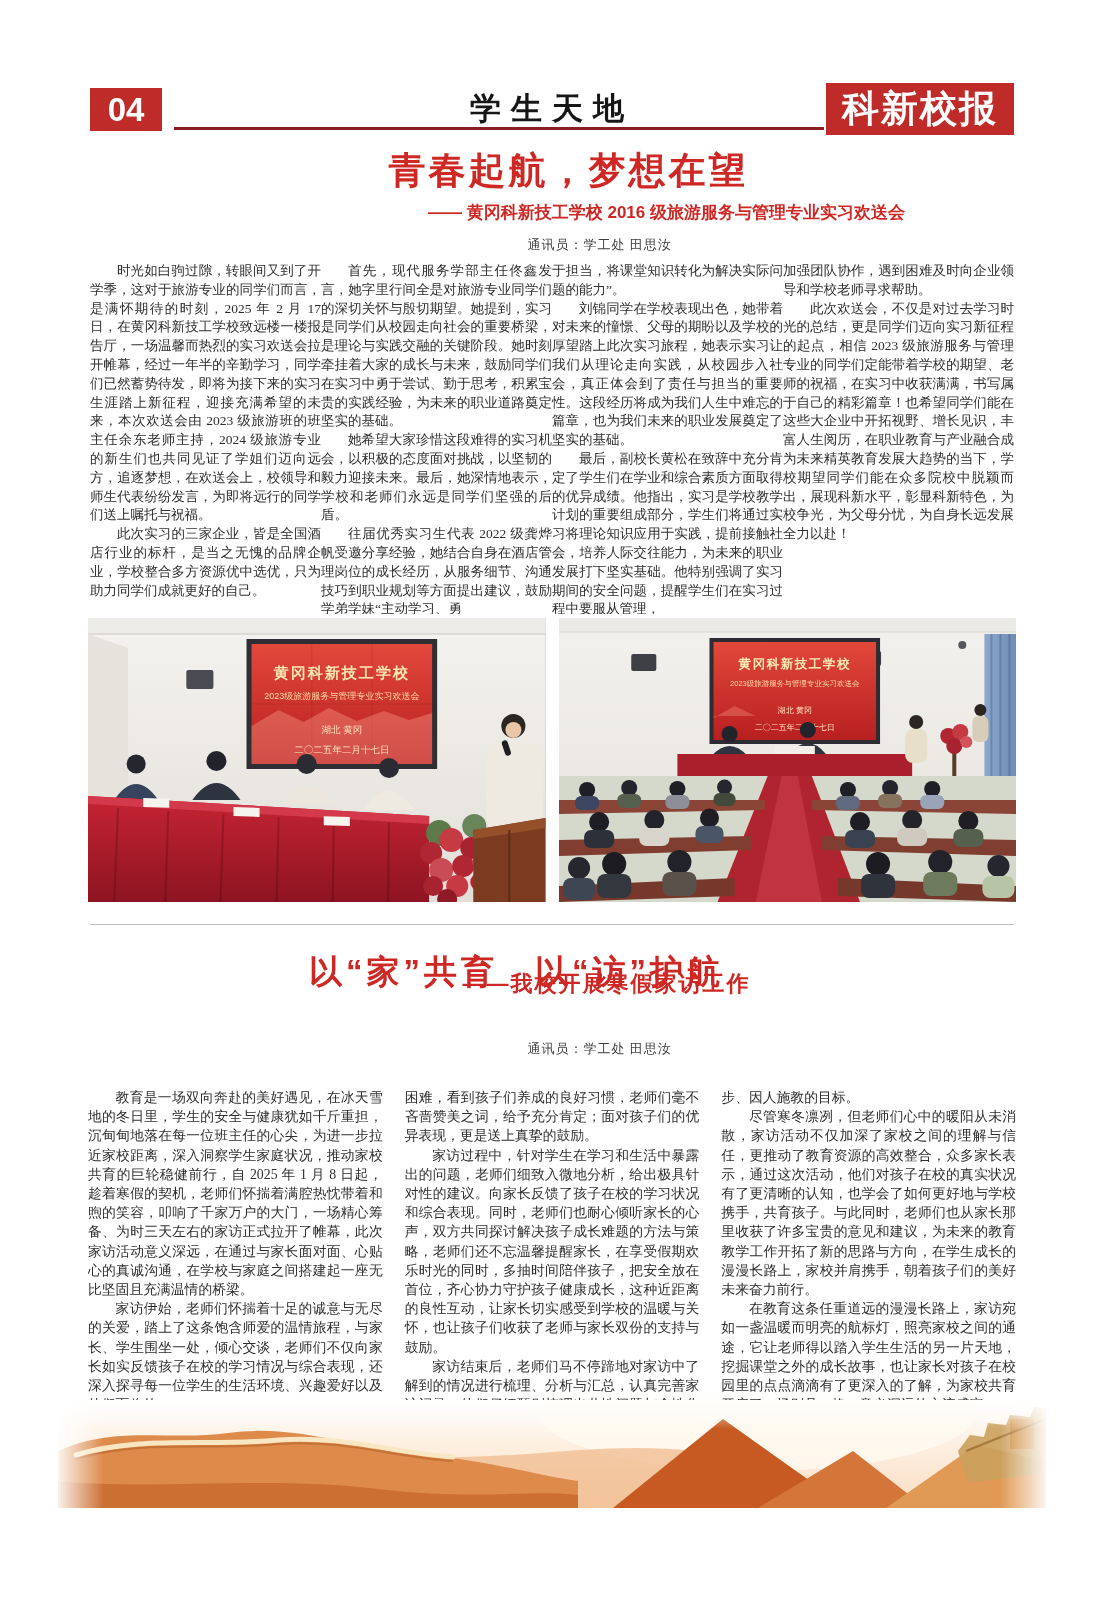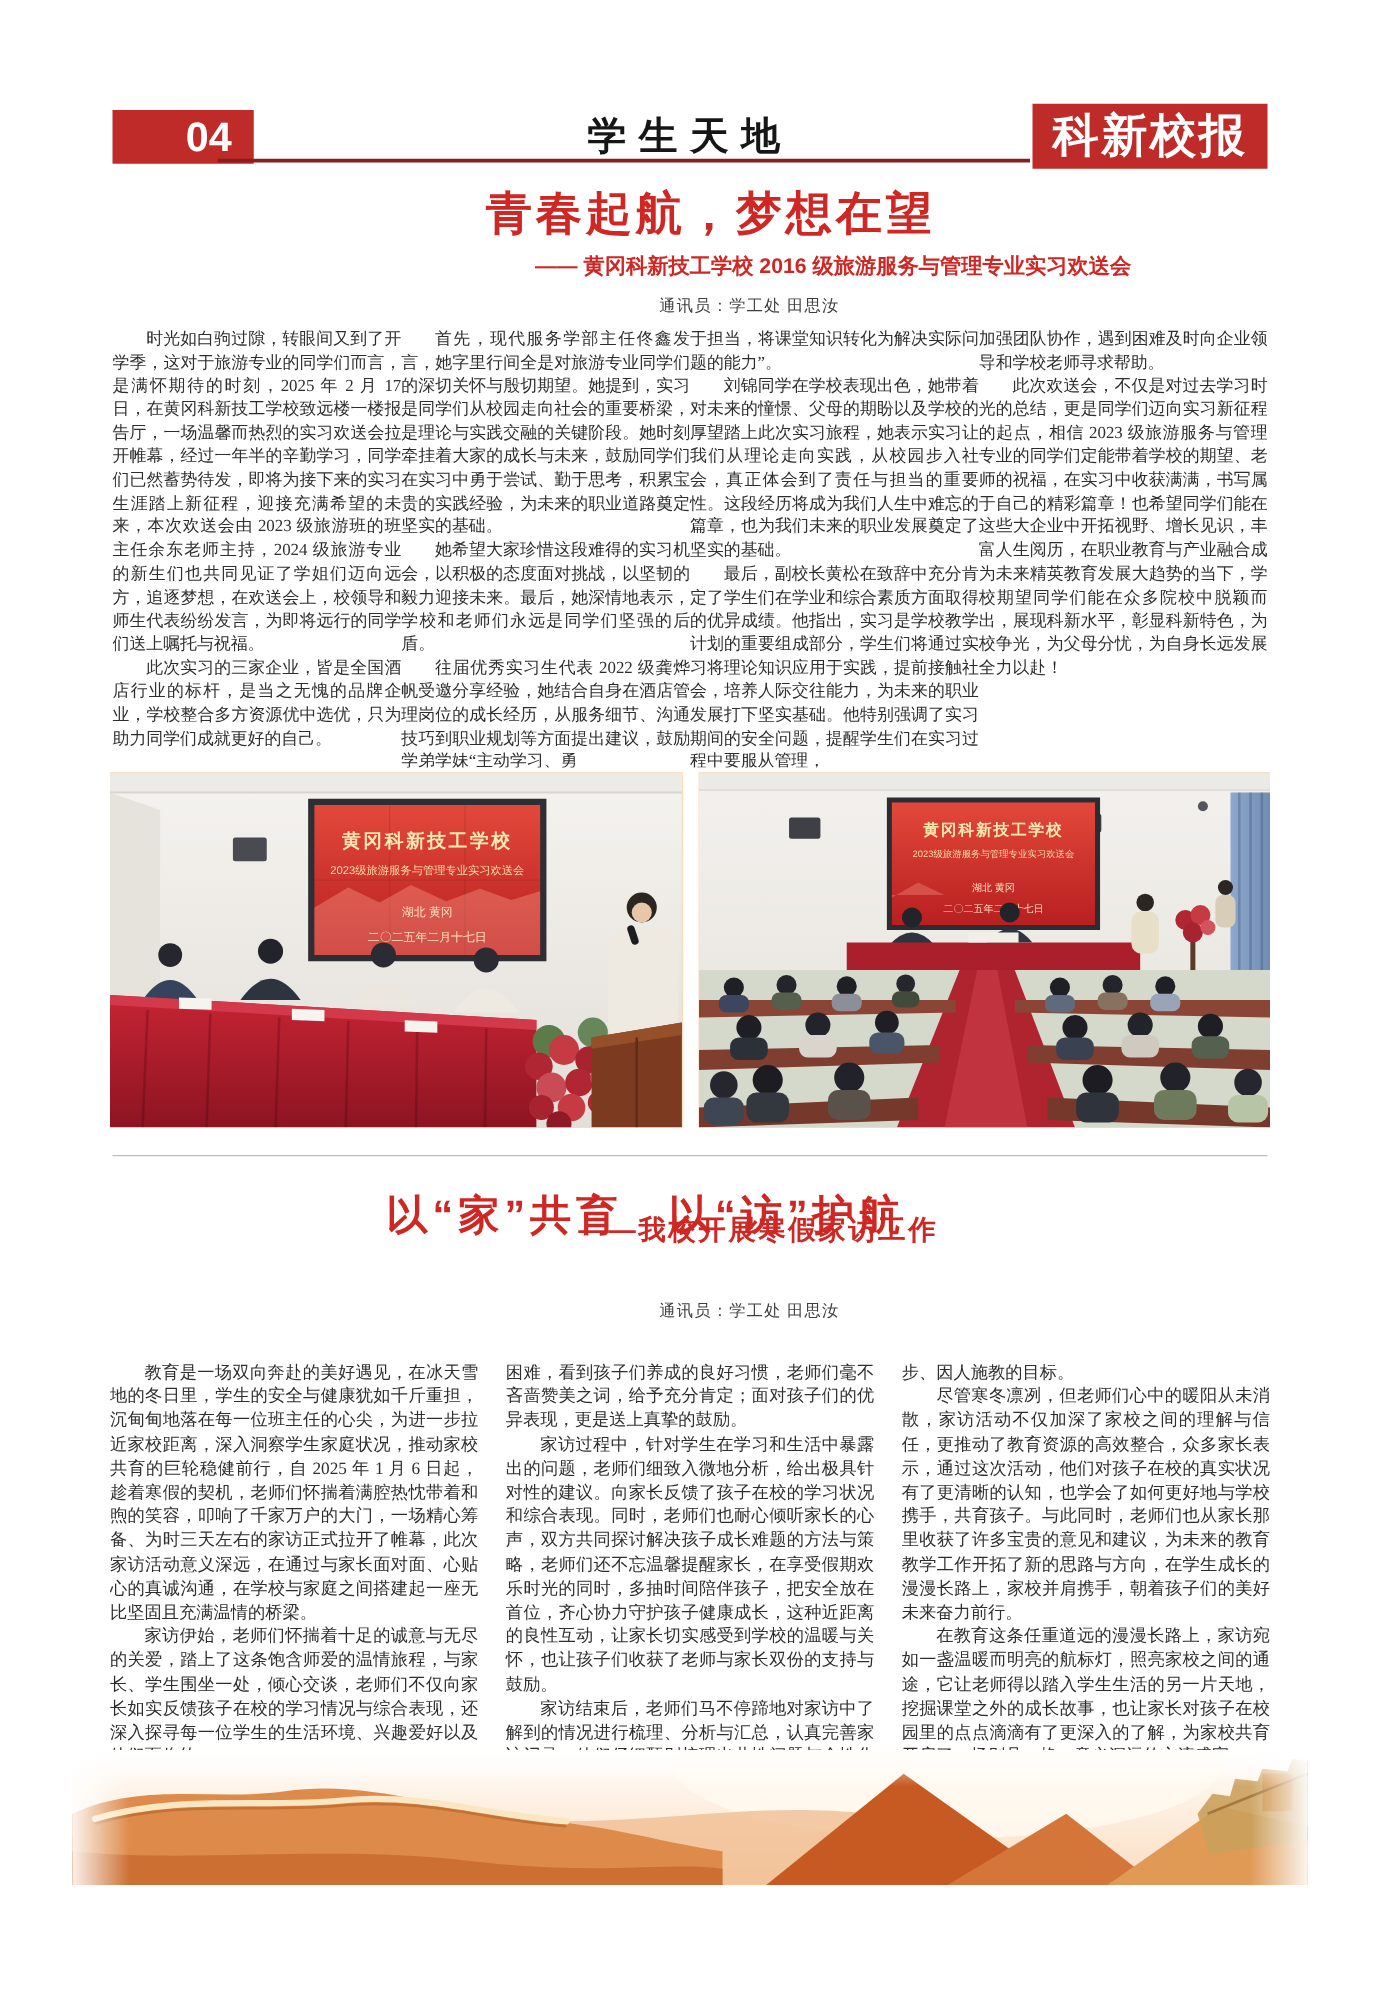--- a/index.html
+++ b/index.html
@@ -3,21 +3,21 @@
 <meta charset="utf-8">
 <style>
   html,body{margin:0;padding:0;background:#ffffff;}
   .page{position:relative;width:1103px;height:1600px;background:#ffffff;overflow:hidden;
         font-family:"Liberation Serif","DejaVu Serif",serif;color:#2b2b2b;}
 
   
   .header{position:absolute;left:90px;top:88px;width:924px;height:50px;}
   .page-num{position:absolute;left:0;top:0;width:72px;height:43px;background:#bf2b28;
             color:#fff;font:bold 33px "Liberation Sans",sans-serif;
-            display:flex;align-items:center;justify-content:center;padding-left:41px;}
+            display:flex;align-items:center;justify-content:center;}
   .header-rule{position:absolute;left:84px;top:39px;width:650px;height:3px;background:#8a1d20;}
   .section-title{position:absolute;left:50%;top:0;transform:translateX(-50%);
             font:bold 31px "Liberation Serif",serif;letter-spacing:10px;color:#161616;white-space:nowrap;}
   .masthead{position:absolute;right:0;top:-5px;width:188px;height:52px;background:#bf2b28;
             color:#fff;font:bold 37px "Liberation Sans",sans-serif;letter-spacing:2px;
             display:flex;align-items:center;justify-content:center;white-space:nowrap;}
 
   
   .a1-title{position:absolute;left:0;top:146px;width:100%;text-align:center;
             color:#cf2724;font:bold 37px "Liberation Sans",sans-serif;letter-spacing:3px;padding-left:17px;}
@@ -301,21 +301,21 @@
   </div>
 
   <div class="divider"></div>
 
   <div class="a2-title">以“家”共育　以“访”护航</div>
   <div class="a2-subtitle">——我校开展寒假家访工作</div>
   <div class="byline a2-byline">通讯员：学工处  田思汝</div>
 
   <div class="a2-body">
     <div class="col">
-      <p class="indent">教育是一场双向奔赴的美好遇见，在冰天雪地的冬日里，学生的安全与健康犹如千斤重担，沉甸甸地落在每一位班主任的心尖，为进一步拉近家校距离，深入洞察学生家庭状况，推动家校共育的巨轮稳健前行，自 2025 年 1 月 6 日起，趁着寒假的契机，老师们怀揣着满腔热忱带着和煦的笑容，叩响了千家万户的大门，一场精心筹备、为时三天左右的家访正式拉开了帷幕，此次家访活动意义深远，在通过与家长面对面、心贴心的真诚沟通，在学校与家庭之间搭建起一座无比坚固且充满温情的桥梁。</p>
+      <p class="indent">教育是一场双向奔赴的美好遇见，在冰天雪地的冬日里，学生的安全与健康犹如千斤重担，沉甸甸地落在每一位班主任的心尖，为进一步拉近家校距离，深入洞察学生家庭状况，推动家校共育的巨轮稳健前行，自 2025 年 1 月 8 日起，趁着寒假的契机，老师们怀揣着满腔热忱带着和煦的笑容，叩响了千家万户的大门，一场精心筹备、为时三天左右的家访正式拉开了帷幕，此次家访活动意义深远，在通过与家长面对面、心贴心的真诚沟通，在学校与家庭之间搭建起一座无比坚固且充满温情的桥梁。</p>
       <p class="indent">家访伊始，老师们怀揣着十足的诚意与无尽的关爱，踏上了这条饱含师爱的温情旅程，与家长、学生围坐一处，倾心交谈，老师们不仅向家长如实反馈孩子在校的学习情况与综合表现，还深入探寻每一位学生的生活环境、兴趣爱好以及他们面临的</p>
     </div>
     <div class="col">
       <p>困难，看到孩子们养成的良好习惯，老师们毫不吝啬赞美之词，给予充分肯定；面对孩子们的优异表现，更是送上真挚的鼓励。</p>
       <p class="indent">家访过程中，针对学生在学习和生活中暴露出的问题，老师们细致入微地分析，给出极具针对性的建议。向家长反馈了孩子在校的学习状况和综合表现。同时，老师们也耐心倾听家长的心声，双方共同探讨解决孩子成长难题的方法与策略，老师们还不忘温馨提醒家长，在享受假期欢乐时光的同时，多抽时间陪伴孩子，把安全放在首位，齐心协力守护孩子健康成长，这种近距离的良性互动，让家长切实感受到学校的温暖与关怀，也让孩子们收获了老师与家长双份的支持与鼓励。</p>
       <p class="indent">家访结束后，老师们马不停蹄地对家访中了解到的情况进行梳理、分析与汇总，认真完善家访记录，他们仔细甄别梳理出共性问题与个性化问题，针对学生的特殊需求与关注点做好详细备注，为今后的教学活动精准指导筑牢根基，真正达成家校同</p>
     </div>
     <div class="col">
       <p>步、因人施教的目标。</p>
       <p class="indent">尽管寒冬凛冽，但老师们心中的暖阳从未消散，家访活动不仅加深了家校之间的理解与信任，更推动了教育资源的高效整合，众多家长表示，通过这次活动，他们对孩子在校的真实状况有了更清晰的认知，也学会了如何更好地与学校携手，共育孩子。与此同时，老师们也从家长那里收获了许多宝贵的意见和建议，为未来的教育教学工作开拓了新的思路与方向，在学生成长的漫漫长路上，家校并肩携手，朝着孩子们的美好未来奋力前行。</p>

